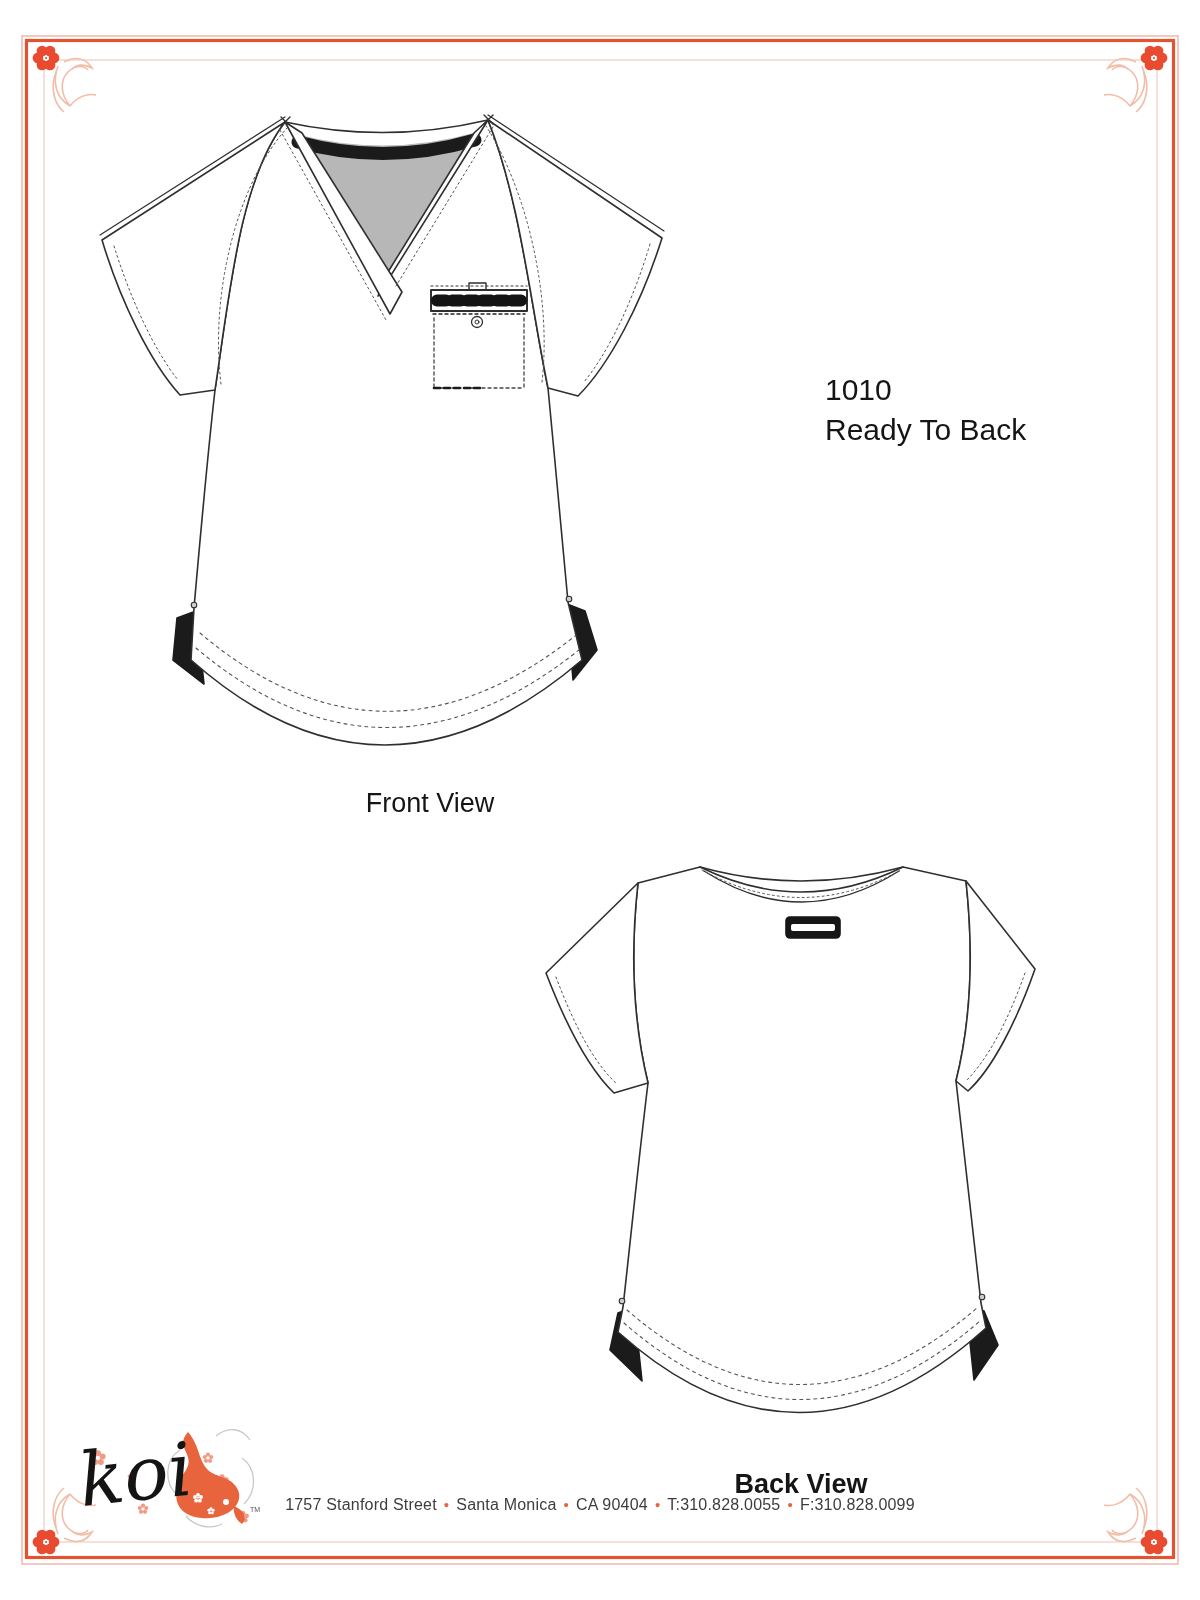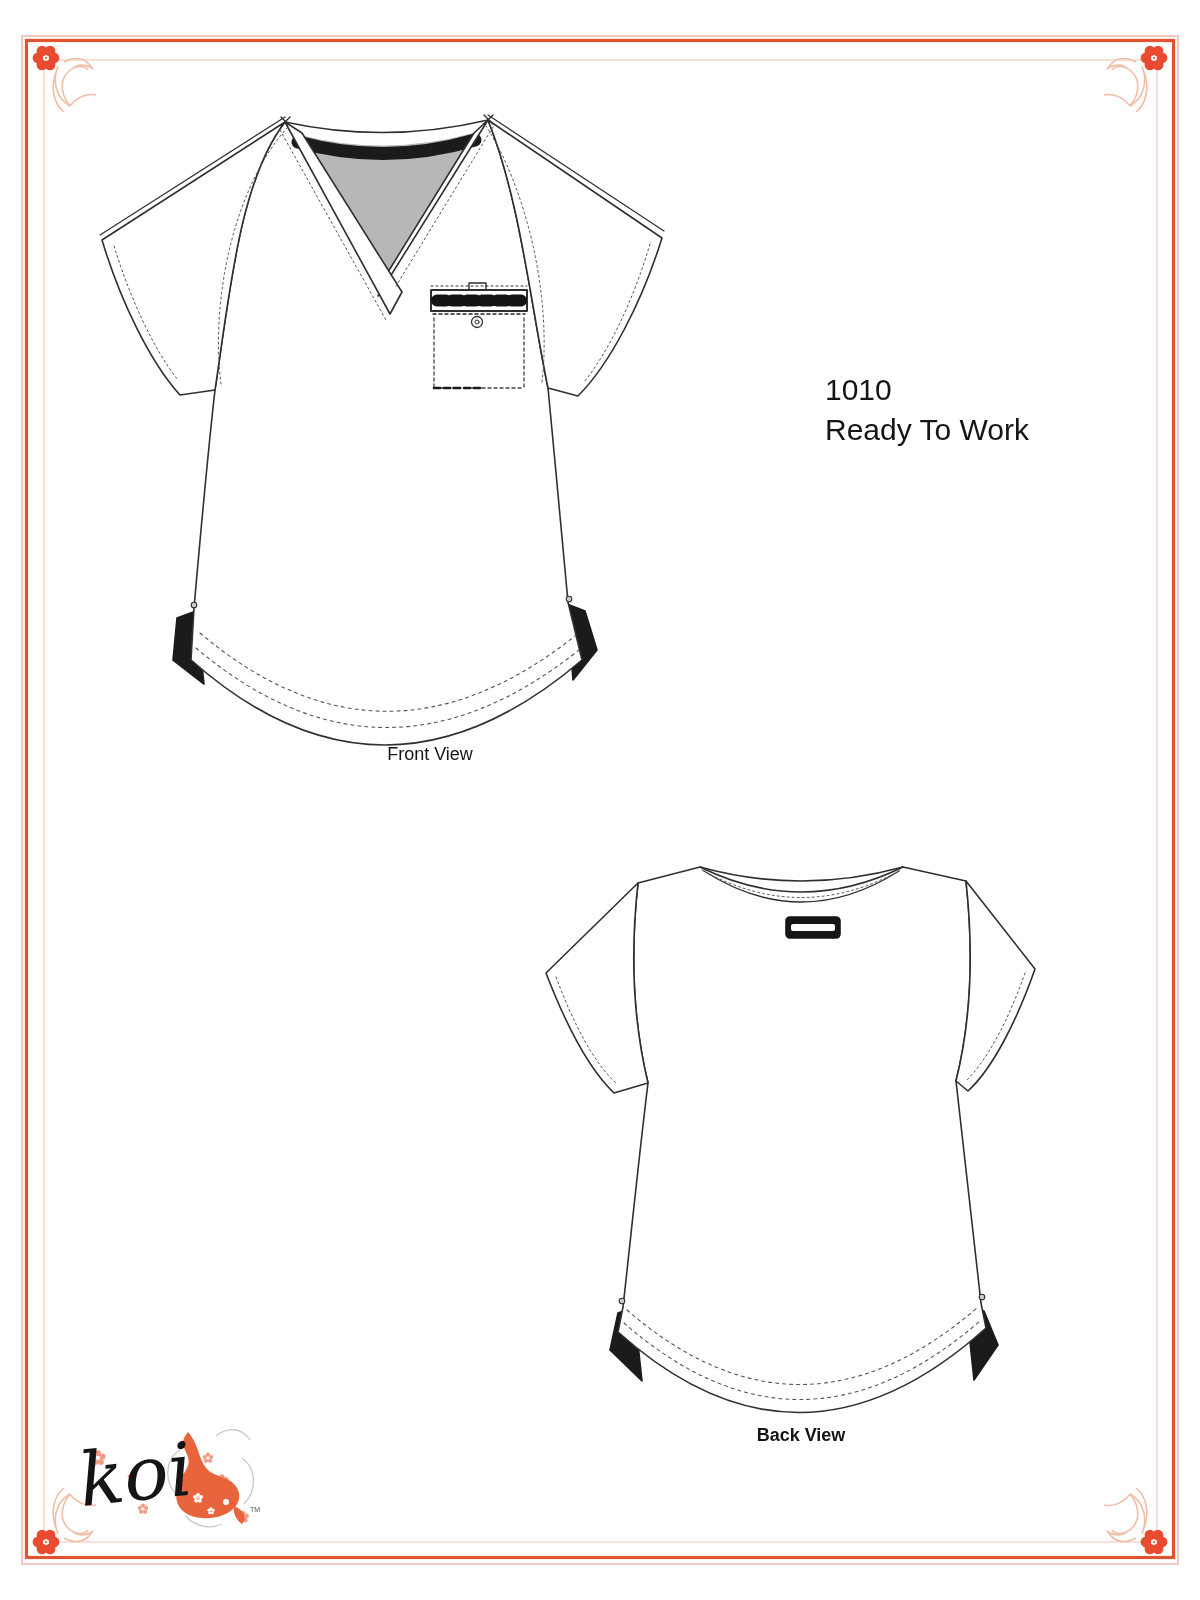--- a/index.html
+++ b/index.html
@@ -12,21 +12,21 @@
   .border-svg{left:0;top:0;}
   .front-svg{left:90px;top:100px;}
   .back-svg{left:530px;top:845px;}
   .logo-svg{left:58px;top:1398px;}
   .title-block{
     position:absolute;left:825px;top:370px;
     font-size:30px;line-height:40px;font-weight:400;color:#151515;
   }
   .view-label{
     position:absolute;transform:translateX(-50%);
-    font-size:18px;color:#151515;
+    font-size:27px;color:#151515;margin-top:44px;
   }
   .front-label{left:430px;top:744px;}
   .back-label{left:801px;top:1425px;font-weight:bold;}
   .footer{
     position:absolute;left:0;right:0;top:1496px;text-align:center;
     font-size:16px;letter-spacing:.2px;color:#3d3d3d;white-space:nowrap;
   }
   .footer .bullet{color:#e8643c;margin:0 7px;font-size:15px;}
 </style>
 </head>
@@ -144,21 +144,21 @@
       <path d="M94,478 Q270,632 450,476" stroke-width="1.1" stroke-dasharray="3 4" stroke="#555"></path>
       <path d="M97,465 Q270,615 447,463" stroke-width="1.1" stroke-dasharray="3 4" stroke="#555"></path>
 
       <circle cx="92" cy="456" r="2.8" fill="#cccccc" stroke-width="1.1"></circle>
       <circle cx="452" cy="452" r="2.8" fill="#cccccc" stroke-width="1.1"></circle>
     </g>
   </svg>
 
   <div class="title-block">
     <div>1010</div>
-    <div>Ready To Work</div>
+    <div>Ready To Back</div>
   </div>
 
   <div class="view-label front-label">Front View</div>
   <div class="view-label back-label">Back View</div>
 
   <svg class="abs logo-svg" width="210" height="160" viewBox="0 0 210 160">
     <defs>
       <g id="blossom">
         <circle cx="0" cy="-4.2" r="2.6"></circle>
           <circle cx="4" cy="-1.3" r="2.6"></circle>
@@ -192,14 +192,17 @@
       <g fill="#ffffff">
         <use href="#blossom" transform="translate(140,100) scale(0.75)"></use>
         <use href="#blossom" transform="translate(153,113) scale(0.55)"></use>
       </g>
     </g>
 
     <text x="24" y="108" font-family="DejaVu Serif, serif" font-style="italic" font-size="74" fill="#141414" transform="rotate(-6 24 108)">koi</text>
     <text x="192" y="114" font-family="Liberation Sans, sans-serif" font-size="7" fill="#555">TM</text>
   </svg>
 
+  <div class="footer">
+    <span>1757 Stanford Street</span><span class="bullet">•</span><span>Santa Monica</span><span class="bullet">•</span><span>CA 90404</span><span class="bullet">•</span><span>T:310.828.0055</span><span class="bullet">•</span><span>F:310.828.0099</span>
+  </div>
 
 </div>
 
 </body></html>

